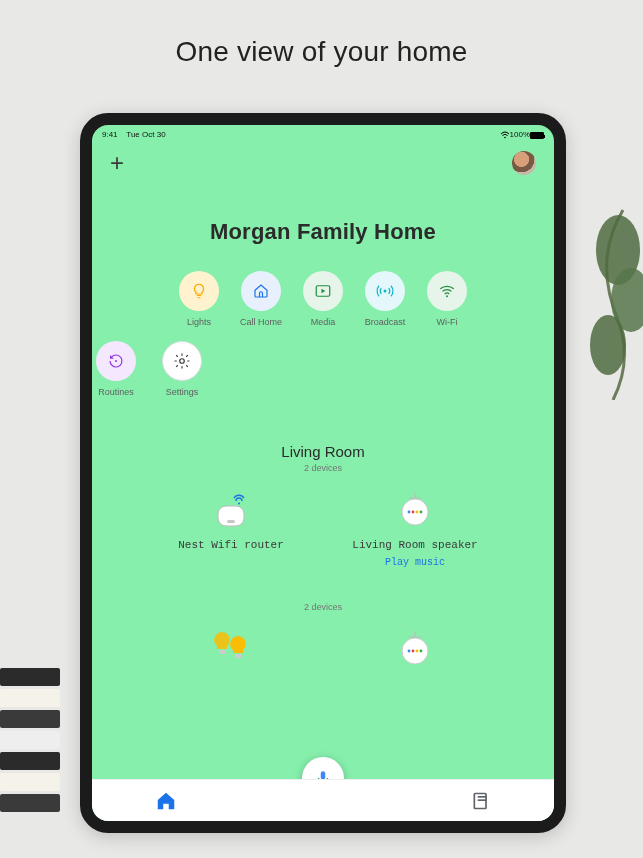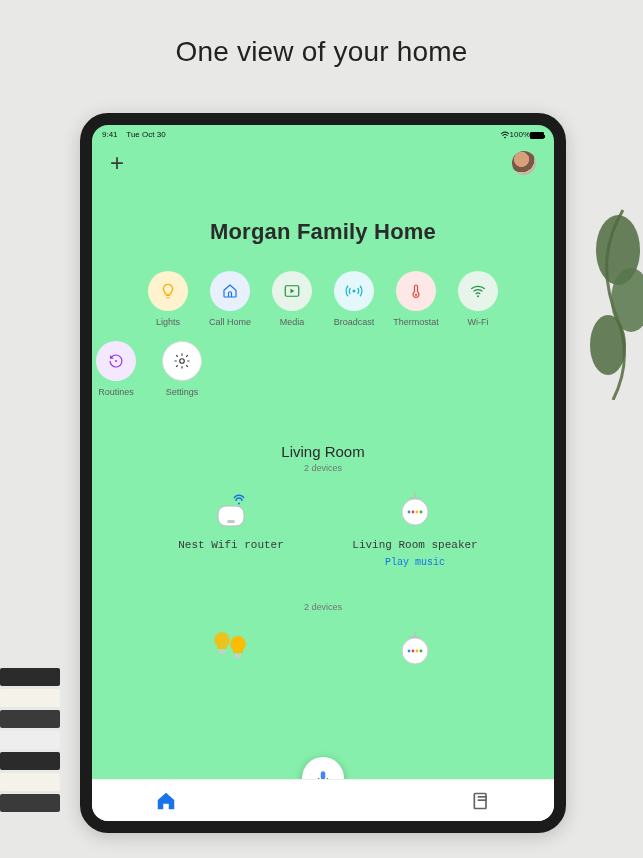--- a/index.html
+++ b/index.html
@@ -210,29 +210,20 @@
       <div class="action">
         <div class="circ" style="background:#e4f7fb">
           <svg width="18" height="18" viewBox="0 0 24 24">
             <circle cx="12" cy="12" r="2" fill="#12b5cb"></circle>
             <path stroke="#12b5cb" stroke-width="1.6" fill="none" d="M7 8a7 7 0 0 0 0 8M17 8a7 7 0 0 1 0 8M4 5a11 11 0 0 0 0 14M20 5a11 11 0 0 1 0 14"></path>
           </svg>
         </div>
         <div class="lbl">Broadcast</div>
       </div>
       <div class="action">
-        <div class="circ" style="background:#fde8e7">
-          <svg width="18" height="18" viewBox="0 0 24 24">
-            <path stroke="#ea4335" stroke-width="1.6" fill="none" d="M12 4a2 2 0 0 1 2 2v7a4 4 0 1 1-4 0V6a2 2 0 0 1 2-2z"></path>
-            <circle cx="12" cy="17" r="1.5" fill="#ea4335"></circle>
-          </svg>
-        </div>
-        <div class="lbl">Thermostat</div>
-      </div>
-      <div class="action">
         <div class="circ" style="background:#e6f4ea">
           <svg width="18" height="18" viewBox="0 0 24 24">
             <path stroke="#1e8e3e" stroke-width="1.6" fill="none" d="M3 9a14 14 0 0 1 18 0M6 12.5a9 9 0 0 1 12 0M9 16a4.5 4.5 0 0 1 6 0"></path>
             <circle cx="12" cy="19" r="1.3" fill="#1e8e3e"></circle>
           </svg>
         </div>
         <div class="lbl">Wi-Fi</div>
       </div>
     </div>
   <div class="actions-row2" id="actions2">

